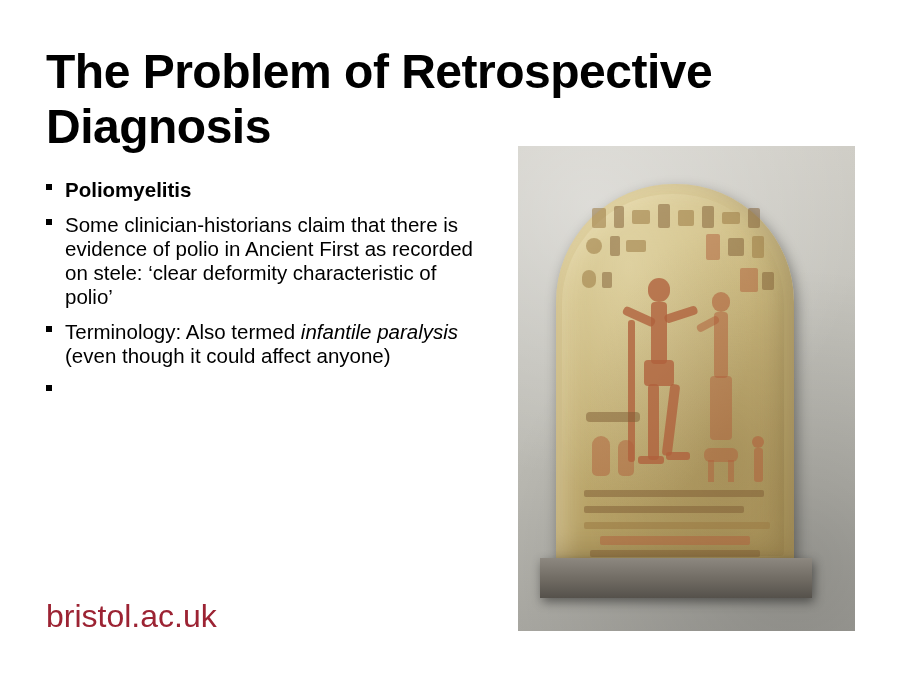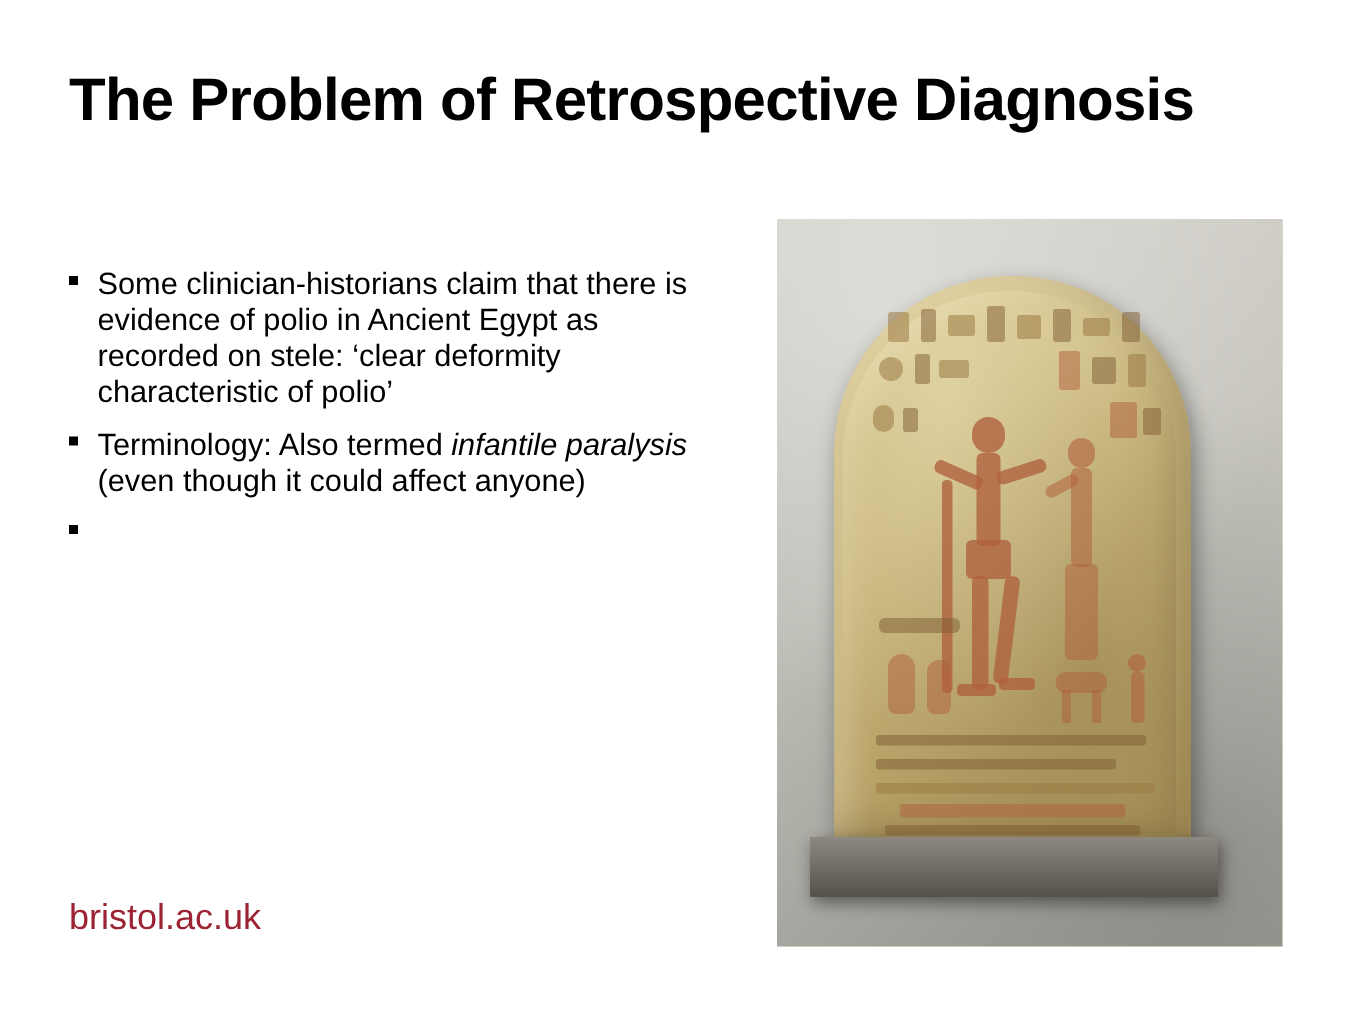--- a/index.html
+++ b/index.html
@@ -20,21 +20,21 @@
     top: 0;
     width: 900px;
     height: 675px;
     background: #ffffff;
   }
   .title {
     position: absolute;
     left: 46px;
     top: 44px;
     width: 800px;
-    font-size: 40px;
+    font-size: 48px;
     font-weight: bold;
     line-height: 1.15;
     color: #000000;
     letter-spacing: -0.5px;
   }
   .bullets {
     position: absolute;
     left: 46px;
     top: 178px;
     width: 430px;
@@ -128,38 +128,42 @@
     background: #9b7a44;
     opacity: 0.55;
     border-radius: 2px;
   }
   .glyph.dark { background: #7d5c33; opacity: 0.5; }
   .glyph.red { background: #b0603c; opacity: 0.5; }
   .footer {
     position: absolute;
     left: 46px;
     top: 598px;
-    font-size: 24px;
+    font-size: 32px;
     color: #9c2333;
     letter-spacing: 0px;
   }
 </style>
 </head>
 <body>
 
 <div class="slide">
 
   <div class="title">The Problem of Retrospective Diagnosis</div>
 
   <div class="bullets">
 
+    <div class="bullet bold">
+      <span class="marker"></span>
+      <span class="text">Poliomyelitis</span>
+    </div>
 
     <div class="bullet">
       <span class="marker"></span>
-      <span class="text">Some clinician-historians claim that there is evidence of polio in Ancient Egypt as recorded on stele: ‘clear deformity characteristic of polio’</span>
+      <span class="text">Some clinician-historians claim that there is evidence of polio in Ancient First as recorded on stele: ‘clear deformity characteristic of polio’</span>
     </div>
 
     <div class="bullet">
       <span class="marker"></span>
       <span class="text">Terminology: Also termed <i>infantile paralysis</i> (even though it could affect anyone)</span>
     </div>
 
     <div class="bullet">
       <span class="marker"></span>
     </div>

